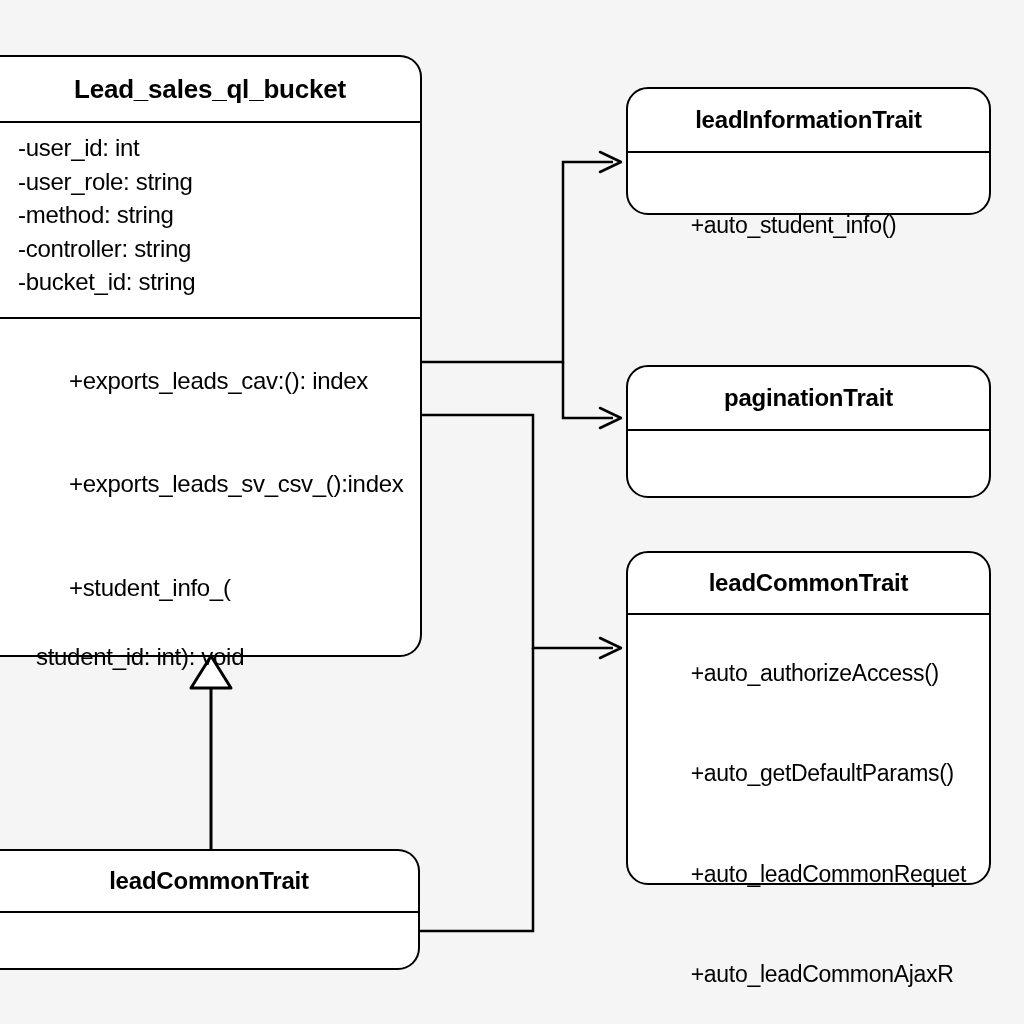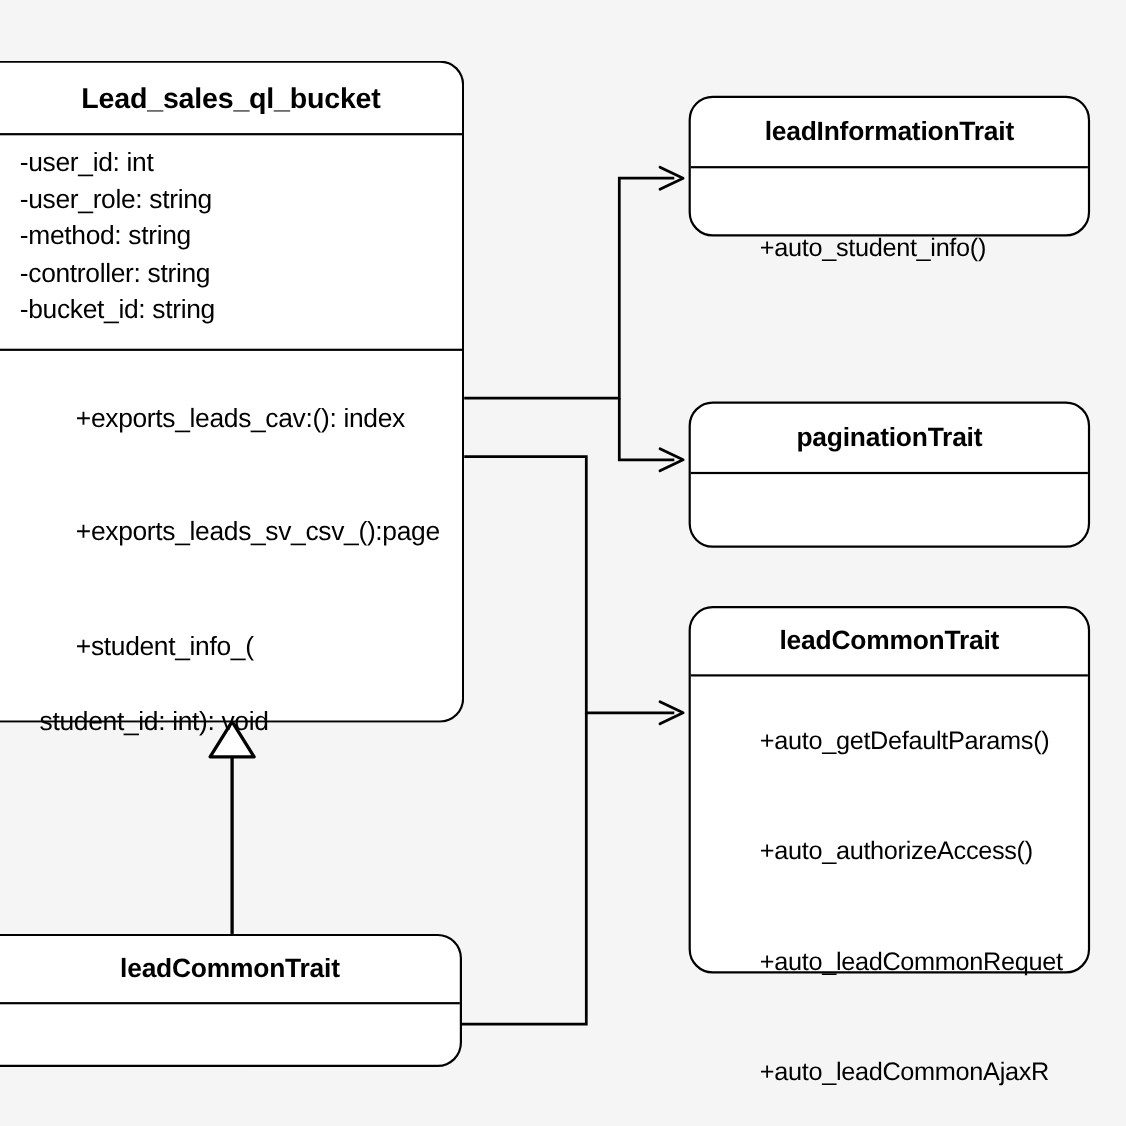--- a/index.html
+++ b/index.html
@@ -210,21 +210,21 @@
       <div class="uml-member">-method: string</div>
       <div class="uml-member">-controller: string</div>
       <div class="uml-member">-bucket_id: string</div>
     </div>
 
     <div class="uml-compartment ops uml-divider">
       <div class="uml-member">
         <span>+exports_leads_cav:(): index</span>
       </div>
       <div class="uml-member">
-        <span>+exports_leads_sv_csv_():page</span>
+        <span>+exports_leads_sv_csv_():index</span>
       </div>
       <div class="uml-member">
         <span>+student_info_(</span>
         <span class="cont">student_id: int): void</span>
       </div>
 
     </div>
   </div>
 
   <div class="uml-class" id="box-lead-info">
@@ -238,24 +238,24 @@
 
   <div class="uml-class" id="box-pagination">
     <div class="uml-title">paginationTrait</div>
     <div class="uml-compartment ops uml-divider"></div>
   </div>
 
   <div class="uml-class" id="box-common-right">
     <div class="uml-title">leadCommonTrait</div>
     <div class="uml-compartment ops uml-divider">
       <div class="uml-member">
+        <span>+auto_authorizeAccess()</span>
+      </div>
+      <div class="uml-member">
         <span>+auto_getDefaultParams()</span>
-      </div>
-      <div class="uml-member">
-        <span>+auto_authorizeAccess()</span>
       </div>
       <div class="uml-member">
         <span>+auto_leadCommonRequet</span>
       </div>
       <div class="uml-member">
         <span>+auto_leadCommonAjaxR</span>
         
       </div>
 
     </div>

